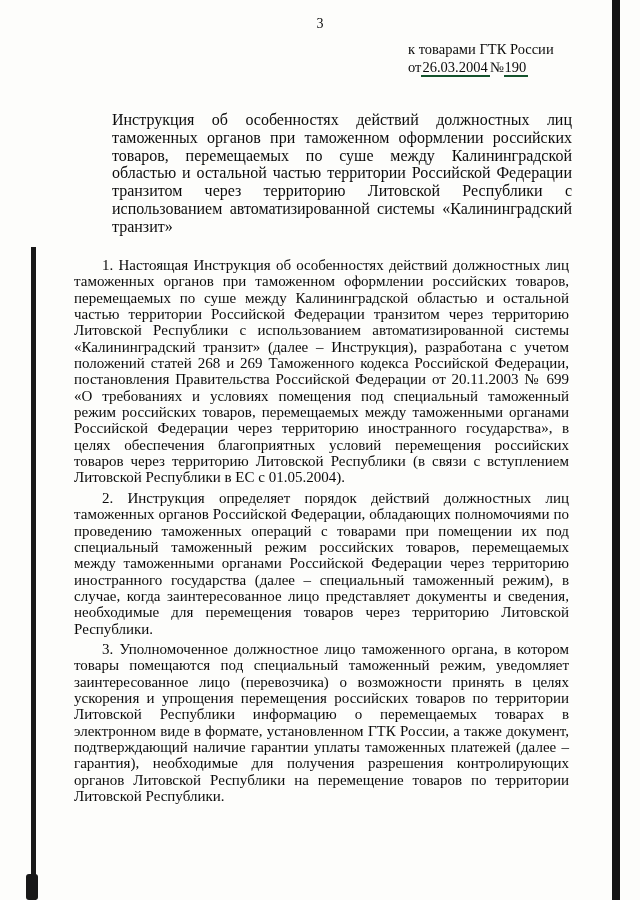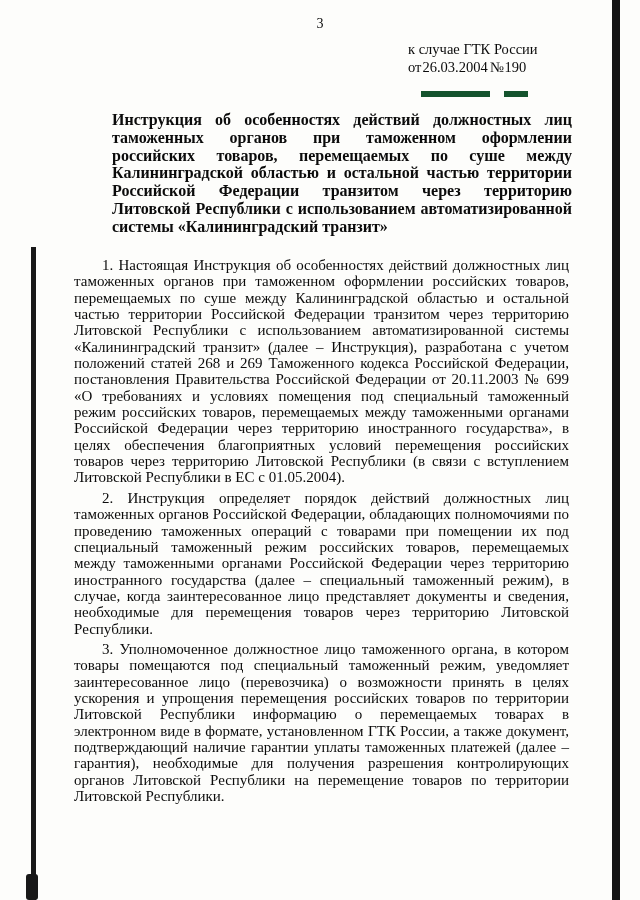--- a/index.html
+++ b/index.html
@@ -39,28 +39,28 @@
     text-align: center;
     font-size: 14px;
   }
   .annex {
     position: absolute; left: 408px; top: 41px;
     font-size: 14.5px;
     line-height: 17.5px;
     white-space: nowrap;
   }
   .annex .filled {
-    border-bottom: 6px solid #14532d;
-    padding: 0 2px 16px 1px;
+    border-bottom: 2px solid #14532d;
+    padding: 0 2px 0 1px;
   }
   .doc-title {
     position: absolute; left: 112px; top: 111px;
     width: 460px;
     font-size: 16px;
-    font-weight: bold;
+    font-weight: normal;
     line-height: 17.8px;
     text-align: justify;
   }
   .doc-body {
     position: absolute; left: 70px; top: 253px;
     width: 503px;
     font-size: 15px;
     line-height: 16.35px;
     text-align: justify;
   }
@@ -74,21 +74,21 @@
 
 <div class="page">
 
   <div class="scan-bar-left"></div>
   <div class="scan-bar-right"></div>
   <div class="scan-blob"></div>
 
   <div class="page-number">3</div>
 
   <div class="annex">
-    <div>к случае ГТК России</div>
+    <div>к товарами ГТК России</div>
     <div><span>от</span><span class="filled">26.03.2004</span><span>№</span><span class="filled">190</span></div>
   </div>
 
   <div class="doc-title">Инструкция об особенностях действий должностных лиц таможенных органов при таможенном оформлении российских товаров, перемещаемых по суше между Калининградской областью и остальной частью территории Российской Федерации транзитом через территорию Литовской Республики с использованием автоматизированной системы «Калининградский транзит»</div>
 
   <div class="doc-body">
     <p>1. Настоящая Инструкция об особенностях действий должностных лиц таможенных органов при таможенном оформлении российских товаров, перемещаемых по суше между Калининградской областью и остальной частью территории Российской Федерации транзитом через территорию Литовской Республики с использованием автоматизированной системы «Калининградский транзит» (далее – Инструкция), разработана с учетом положений статей 268 и 269 Таможенного кодекса Российской Федерации, постановления Правительства Российской Федерации от 20.11.2003 № 699 «О требованиях и условиях помещения под специальный таможенный режим российских товаров, перемещаемых между таможенными органами Российской Федерации через территорию иностранного государства», в целях обеспечения благоприятных условий перемещения российских товаров через территорию Литовской Республики (в связи с вступлением Литовской Республики в ЕС с 01.05.2004).</p>
     <p>2. Инструкция определяет порядок действий должностных лиц таможенных органов Российской Федерации, обладающих полномочиями по проведению таможенных операций с товарами при помещении их под специальный таможенный режим российских товаров, перемещаемых между таможенными органами Российской Федерации через территорию иностранного государства (далее – специальный таможенный режим), в случае, когда заинтересованное лицо представляет документы и сведения, необходимые для перемещения товаров через территорию Литовской Республики.</p>
     <p>3. Уполномоченное должностное лицо таможенного органа, в котором товары помещаются под специальный таможенный режим, уведомляет заинтересованное лицо (перевозчика) о возможности принять в целях ускорения и упрощения перемещения российских товаров по территории Литовской Республики информацию о перемещаемых товарах в электронном виде в формате, установленном ГТК России, а также документ, подтверждающий наличие гарантии уплаты таможенных платежей (далее – гарантия), необходимые для получения разрешения контролирующих органов Литовской Республики на перемещение товаров по территории Литовской Республики.</p>
   </div>

